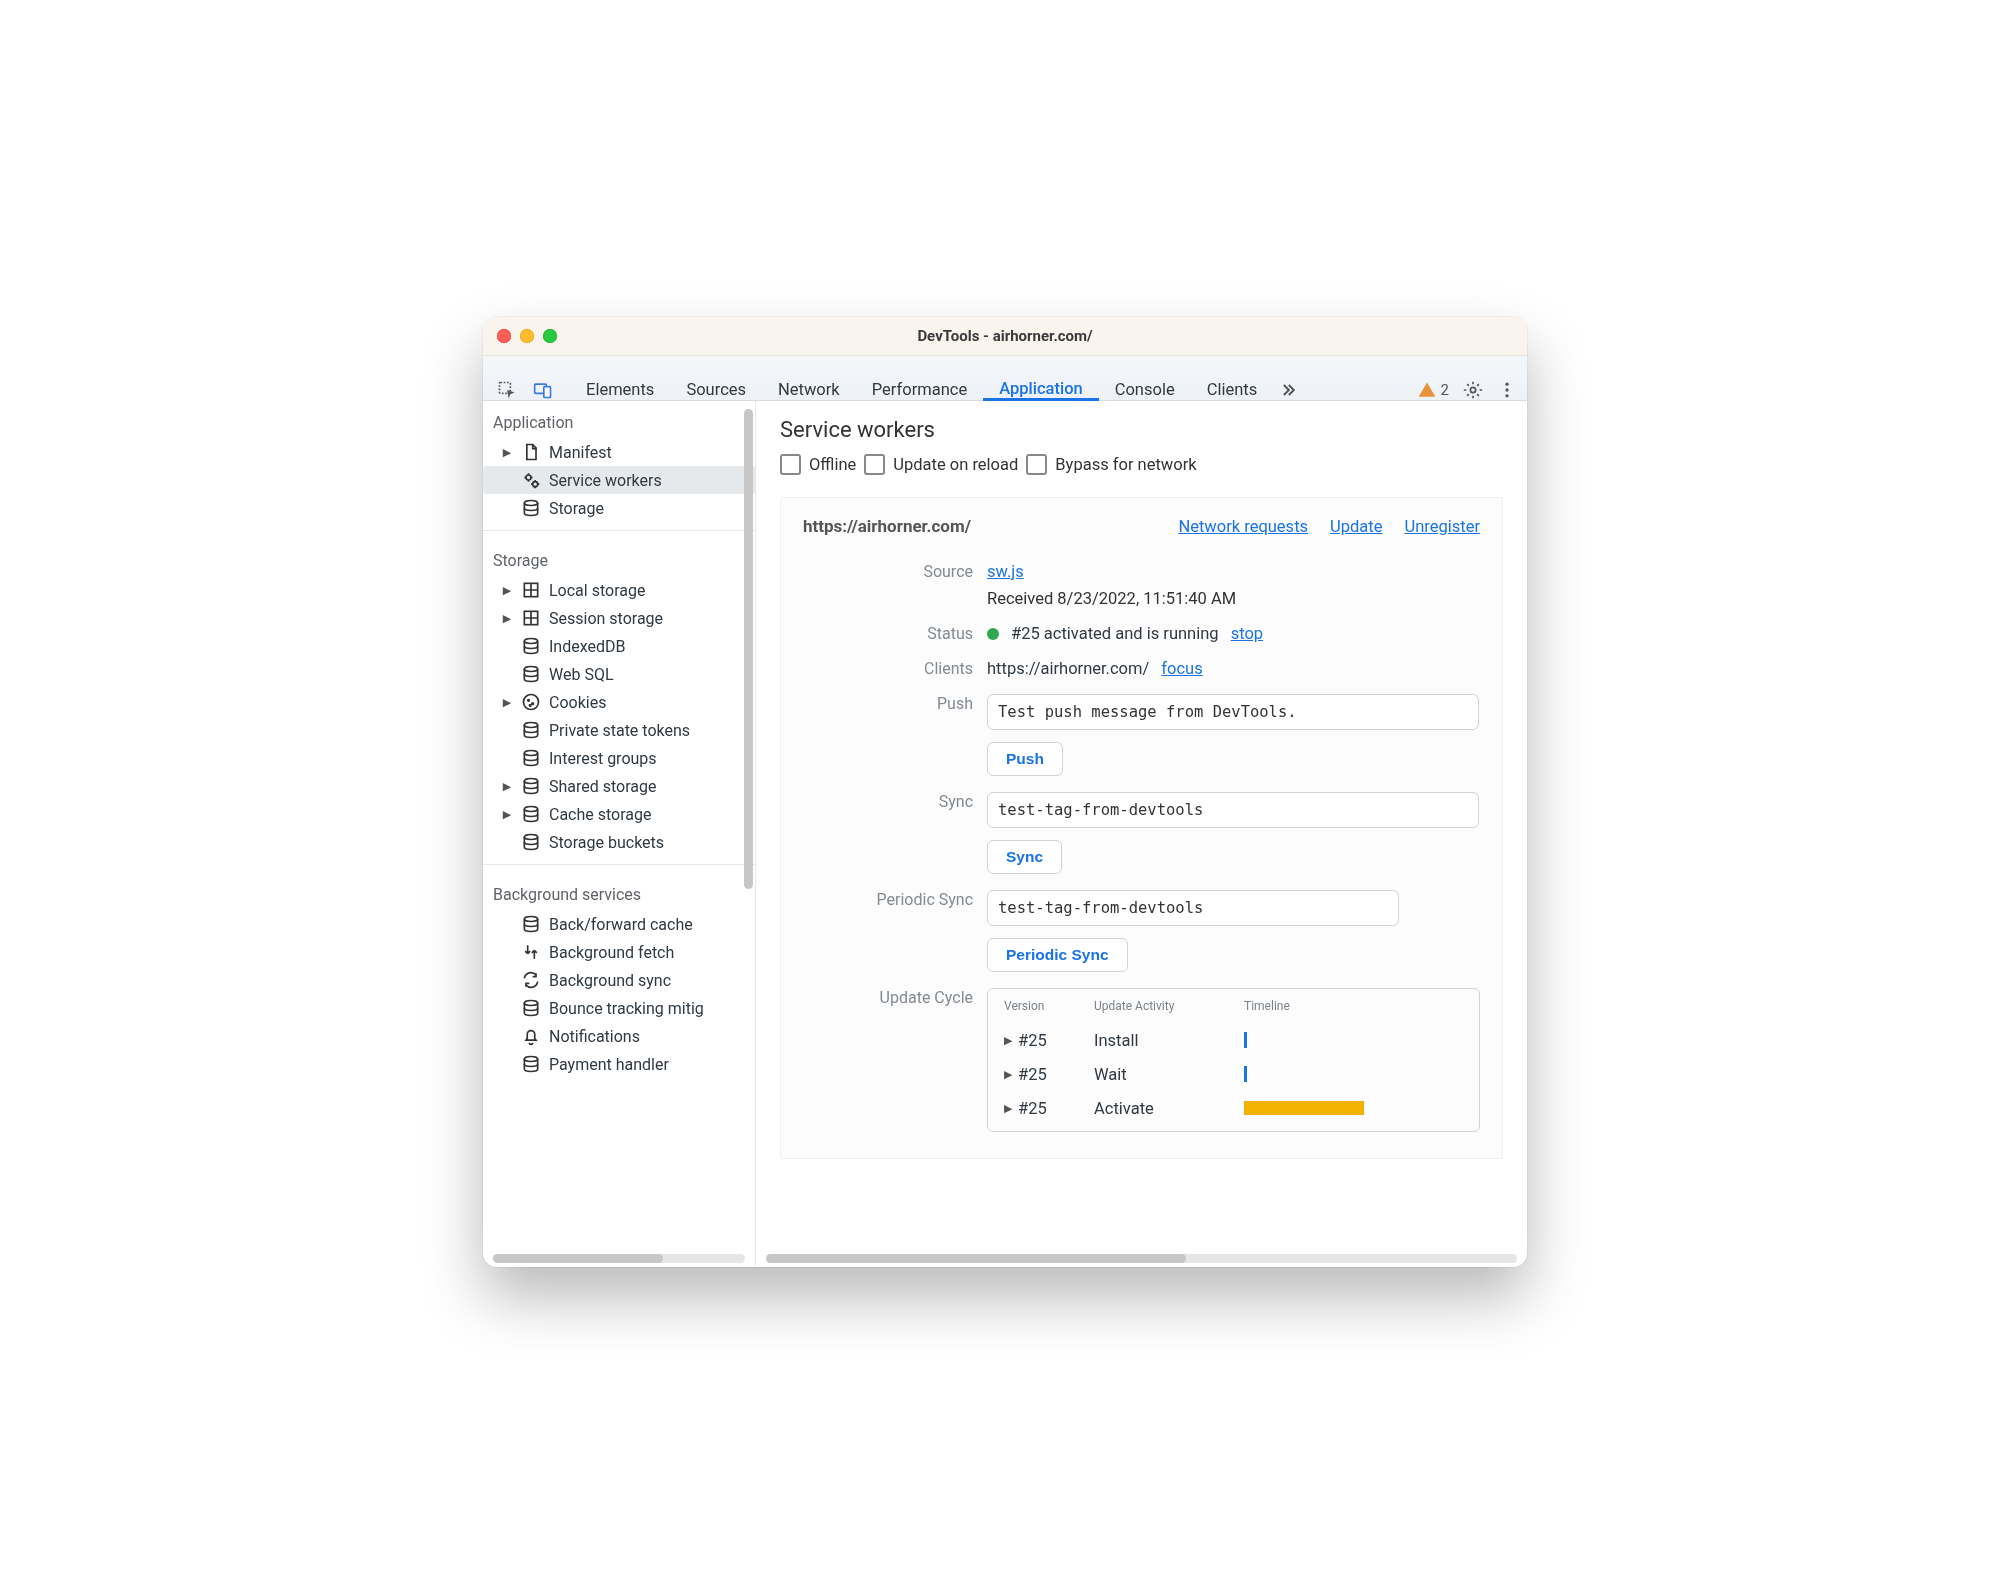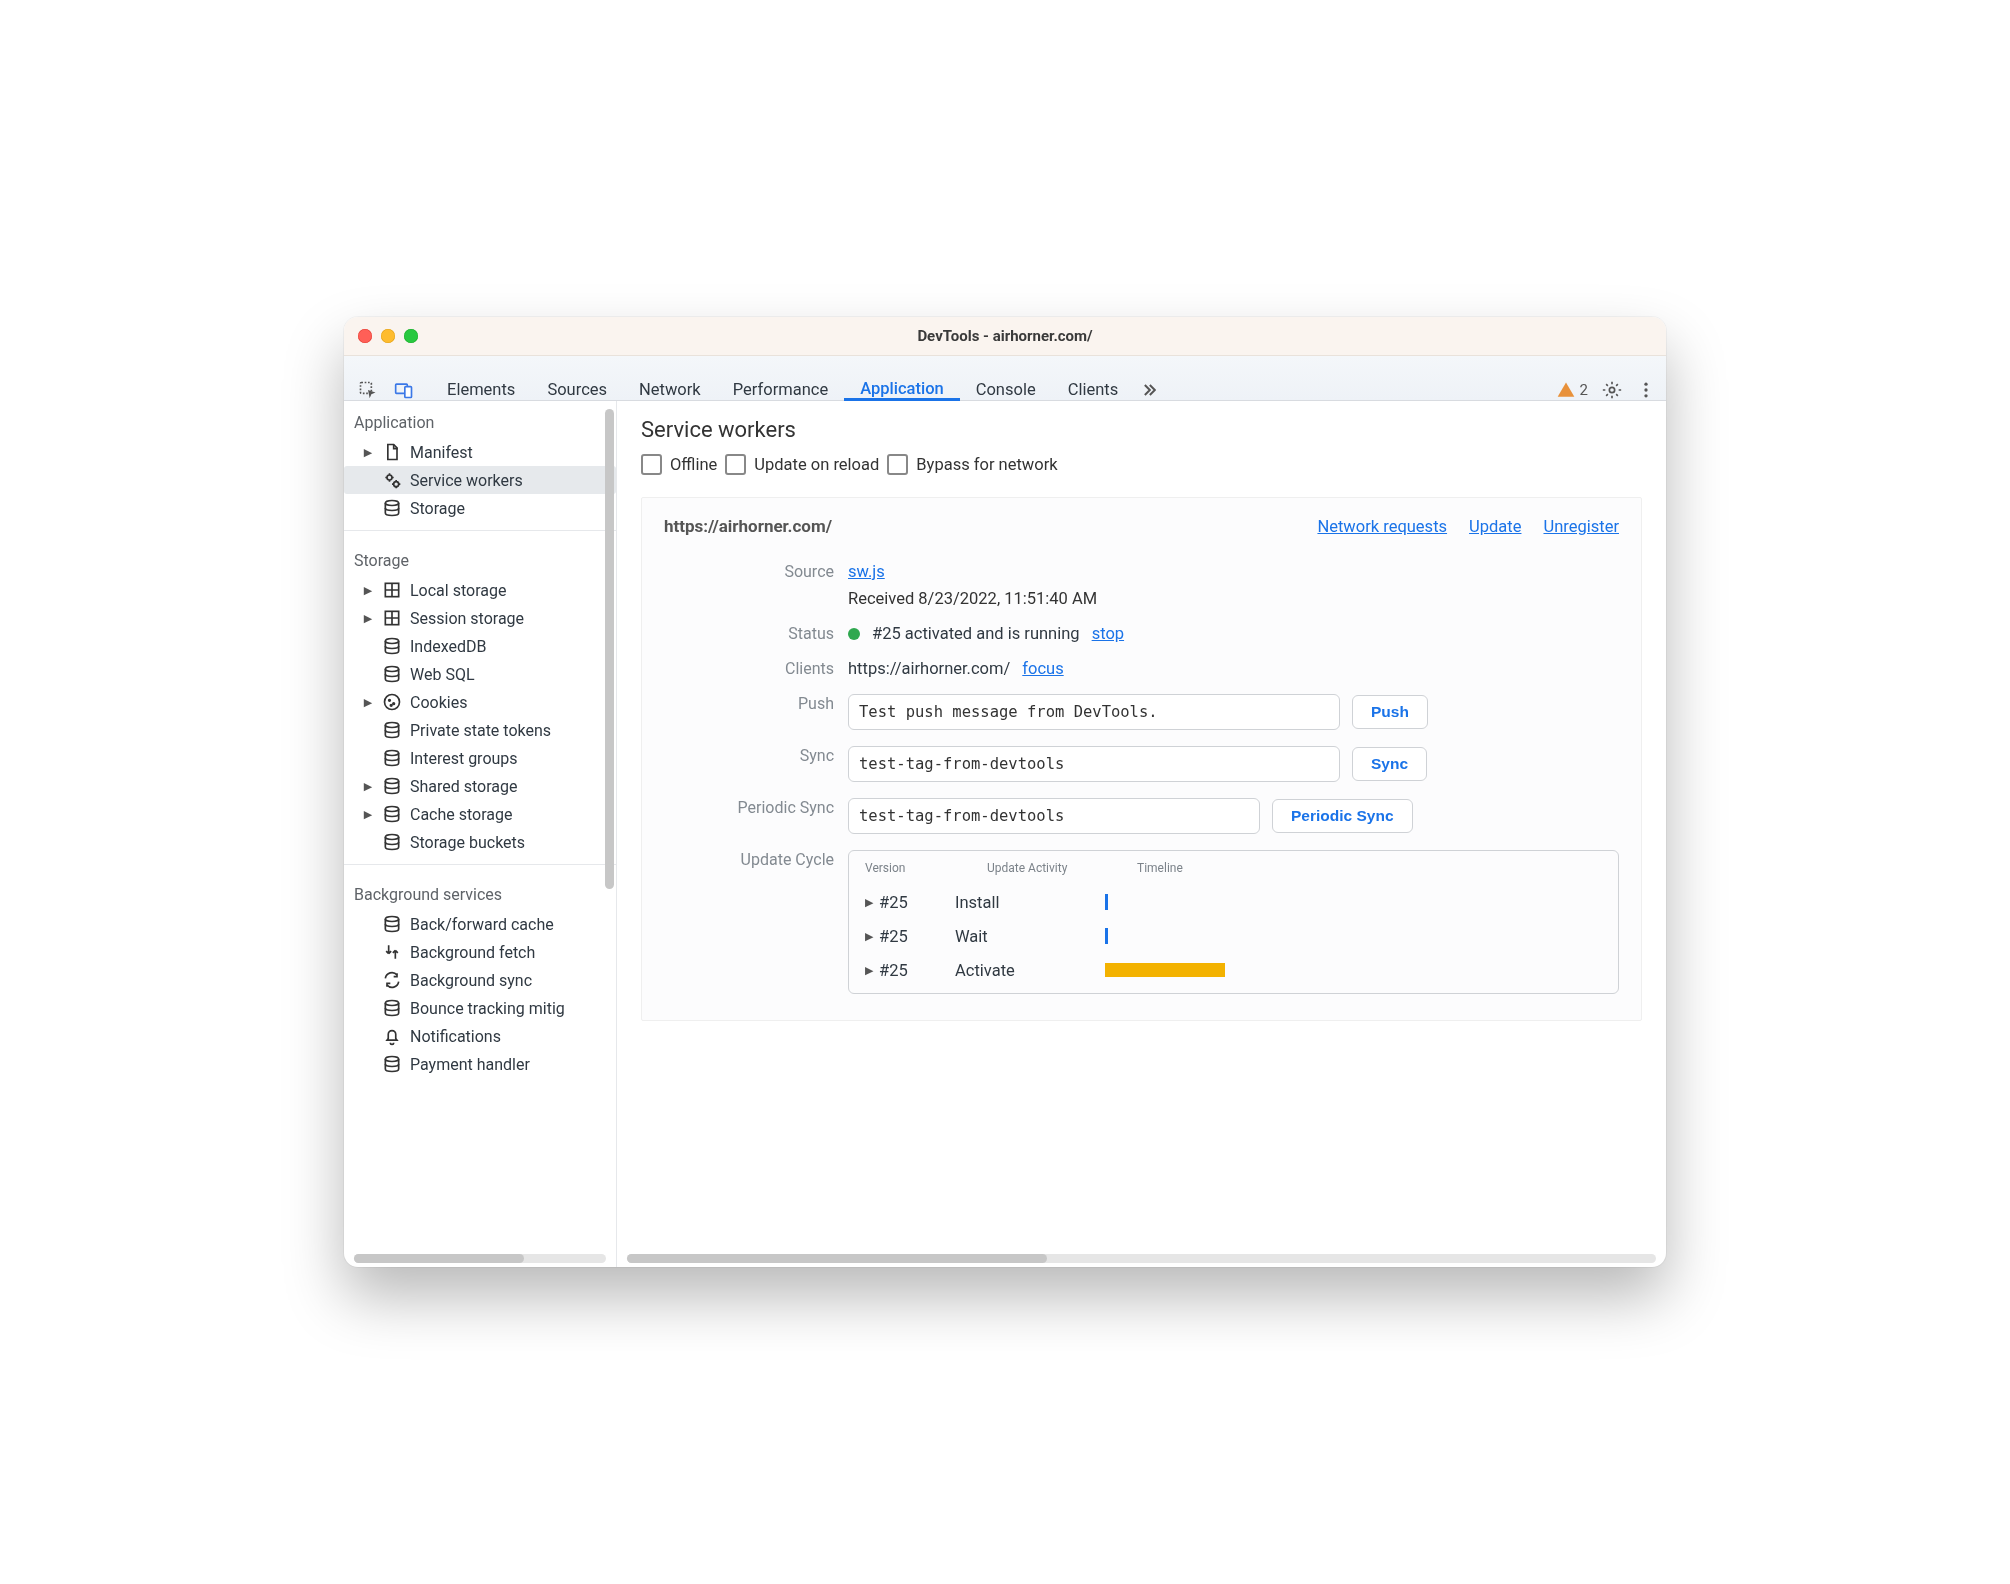--- a/index.html
+++ b/index.html
@@ -14,21 +14,21 @@
     --panel-border: #e6e8eb;
     --yellow: #f3b200;
     font-family: -apple-system, BlinkMacSystemFont, "Segoe UI", Roboto, Helvetica, Arial, sans-serif;
   }
   html,body { margin:0; padding:0; height:100%; }
   body {
     display:flex; align-items:center; justify-content:center;
     background:#fff;
   }
   .stage {
-    width:1322px; height:950px; position:relative;
+    width:1044px; height:950px; position:relative;
   }
   .window {
     position:absolute; inset:0;
     background:#fff;
     border-radius:14px;
     box-shadow: 0 30px 60px rgba(0,0,0,.28), 0 0 0 1px rgba(0,0,0,.04);
     overflow:hidden;
     display:flex; flex-direction:column;
   }
 
@@ -123,21 +123,21 @@
     height:34px; border:1px solid #cfd2d6; border-radius:6px; background:#fff;
     padding:0 18px; color:var(--link); font-weight:700; font-size:15.5px; cursor:pointer;
   }
 
   .cycle {
     border:1px solid #cfd2d6; border-radius:6px; min-width:400px;
     padding:10px 16px 6px 16px;
   }
   .cycle-head { display:flex; color:#7c838a; font-size:12px; margin-bottom:10px; gap:0; }
   .cycle-head .c1 { width:90px; }
-  .cycle-head .c2 { width:150px;margin-left:32px; }
+  .cycle-head .c2 { width:150px; }
   .cycle-row { display:flex; align-items:center; height:34px; }
   .cycle-row .tw { width:14px; color:#555; font-size:11px; }
   .cycle-row .c1 { width:76px; }
   .cycle-row .c2 { width:150px; }
   .cycle-row .tl { flex:1; height:18px; position:relative; }
   .tick { position:absolute; left:0; top:1px; bottom:1px; width:3px; background:var(--accent); }
   .bar  { position:absolute; left:0; top:2px; bottom:2px; width:120px; background:var(--yellow); }
 
   
   .hscroll {

